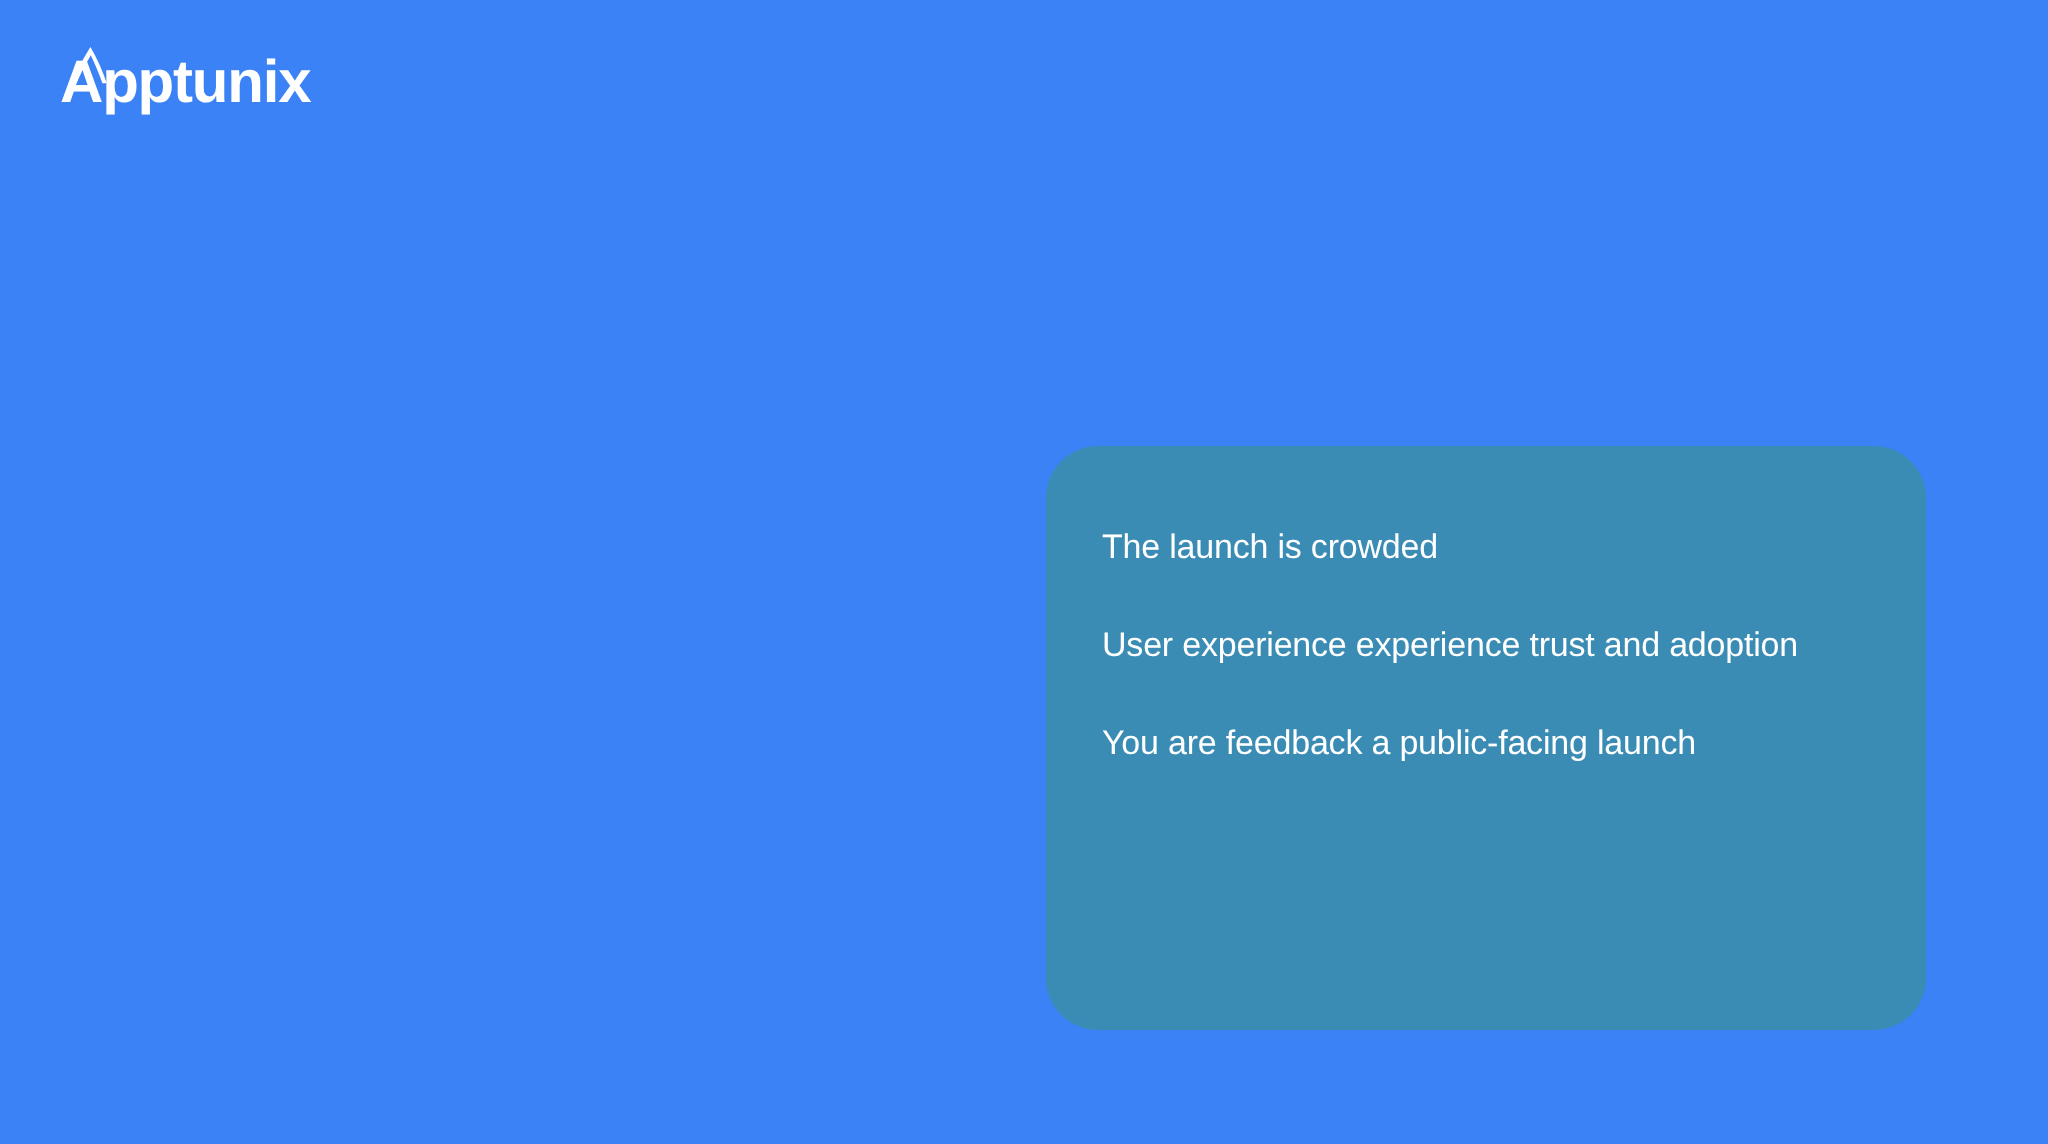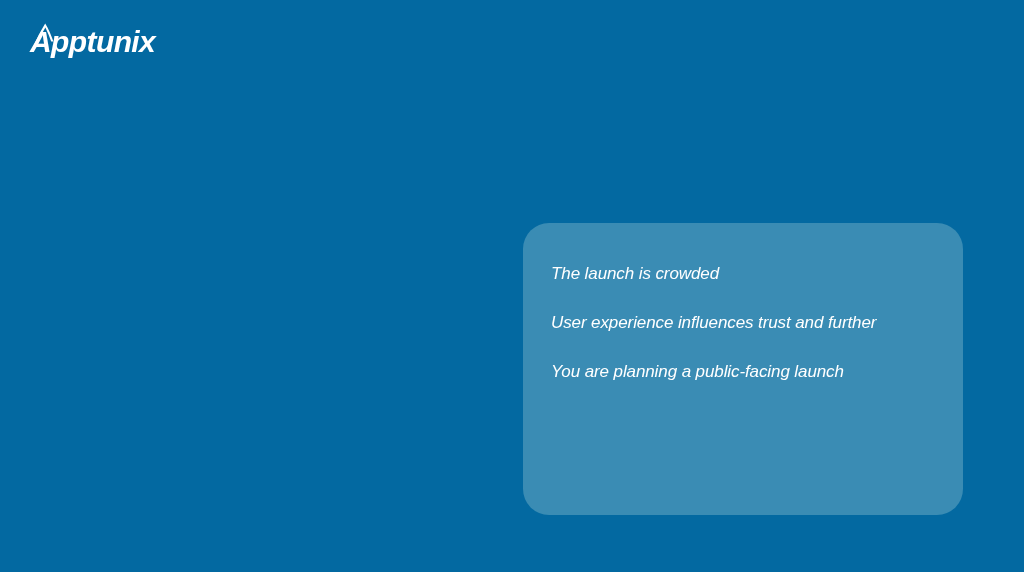--- a/index.html
+++ b/index.html
@@ -11,22 +11,21 @@
     width: 1024px;
     height: 572px;
     overflow: hidden;
     font-family: "Liberation Sans", sans-serif;
     -webkit-font-smoothing: antialiased;
   }
   .slide {
     position: relative;
     width: 1024px;
     height: 572px;
-    background: #0369a1;
-    font-style: italic;
+    background: #3b82f6;
   }
 
   
   .logo {
     position: absolute;
     left: 30px;
     top: 22px;
     display: flex;
     align-items: flex-end;
     height: 42px;
@@ -127,18 +126,18 @@
     <span class="logo-text">Apptunix</span>
   </div>
 
   <h1 class="title">
   </h1>
 
 
   <div class="card card-mlp">
     <ul class="card-list">
       <li>The launch is crowded</li>
-      <li>User experience influences trust and further</li>
-      <li>You are planning a public-facing launch</li>
+      <li>User experience experience trust and adoption</li>
+      <li>You are feedback a public-facing launch</li>
     </ul>
   </div>
 
 </div>
 
 </body></html>

